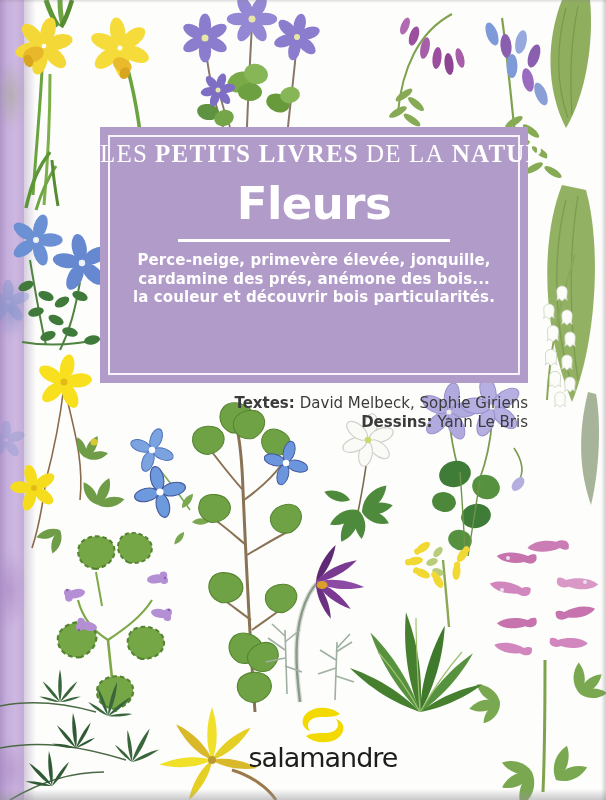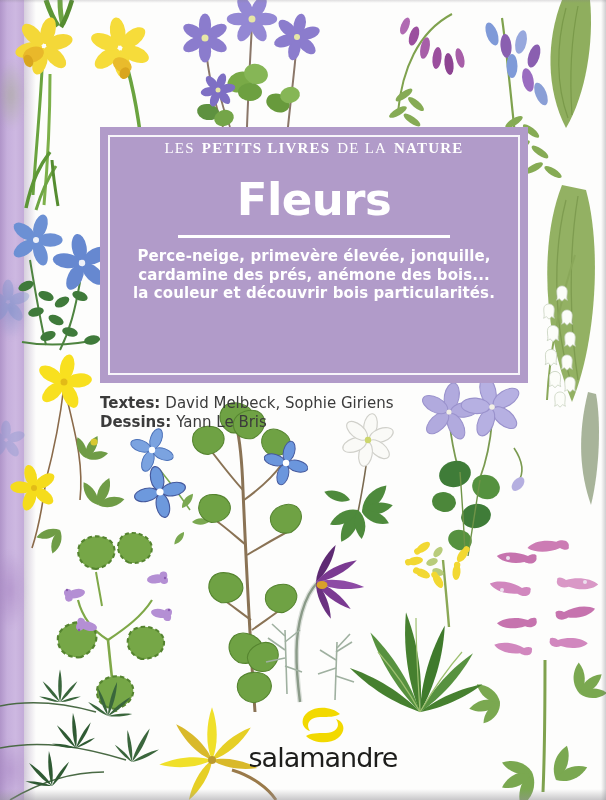--- a/index.html
+++ b/index.html
@@ -16,29 +16,29 @@
   .edge-right{position:absolute;right:0;top:0;width:5px;height:100%;z-index:6;
          background:linear-gradient(270deg,rgba(120,118,125,.35),rgba(255,255,255,0));}
   .edge-top{position:absolute;left:0;top:0;width:100%;height:3px;z-index:6;
          background:linear-gradient(180deg,rgba(130,128,135,.25),rgba(255,255,255,0));}
   .illos{position:absolute;left:0;top:0;z-index:1;}
   
   .banner{position:absolute;left:100px;top:127px;width:428px;height:256px;z-index:3;
           background:#b19bc9;color:#ffffff;text-align:center;}
   .banner-border{position:absolute;inset:8px;border:2px solid rgba(255,255,255,.9);pointer-events:none;}
   .collection{margin-top:13px;font-family:"Liberation Serif","DejaVu Serif",serif;
-              font-size:15px;letter-spacing:1.2px;white-space:nowrap;text-align:center;}
+              font-size:25px;letter-spacing:1.2px;white-space:nowrap;text-align:center;}
   .collection span{display:inline-block;}
   .collection .sp{margin-right:7px;}
   .collection .b{font-weight:bold;}
-  .main-title{font-size:45px;font-weight:bold;line-height:1.04;letter-spacing:-0.5px;margin-top:20px;}
+  .main-title{font-size:45px;font-weight:bold;line-height:1.04;letter-spacing:-0.5px;margin-top:13px;}
   .divider{width:272px;height:3px;background:#ffffff;margin:11px auto 9px auto;}
   .desc{font-size:15px;font-weight:bold;line-height:1.25;letter-spacing:0.1px;}
   
-  .credits{position:absolute;left:100px;top:394px;width:428px;z-index:3;text-align:left;
+  .credits{position:absolute;left:100px;top:394px;width:428px;z-index:3;text-align:right;
            color:#3b3b3b;font-size:15px;line-height:19px;}
   .credits .b{font-weight:bold;}
   .credits .v{margin-left:5px;}
   
   .logo{position:absolute;left:230px;top:706px;width:186px;z-index:3;text-align:center;}
   .logo svg{display:block;margin:0 auto;}
   .logo-text{font-size:27px;font-weight:normal;letter-spacing:-1px;color:#1d1d1b;margin-top:-2px;}
 </style>
 </head>
 <body>

